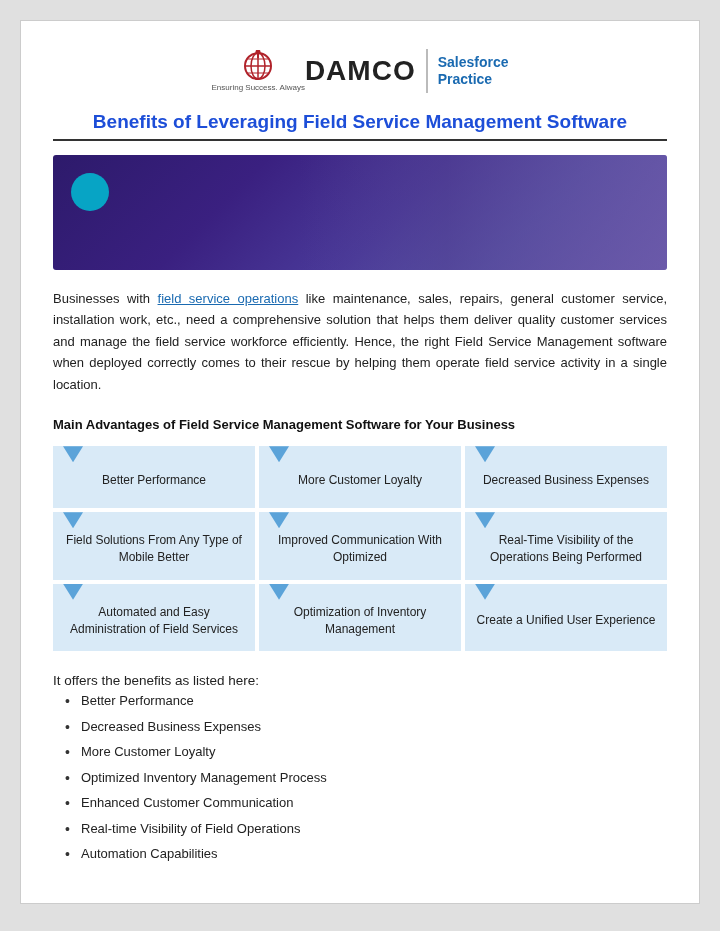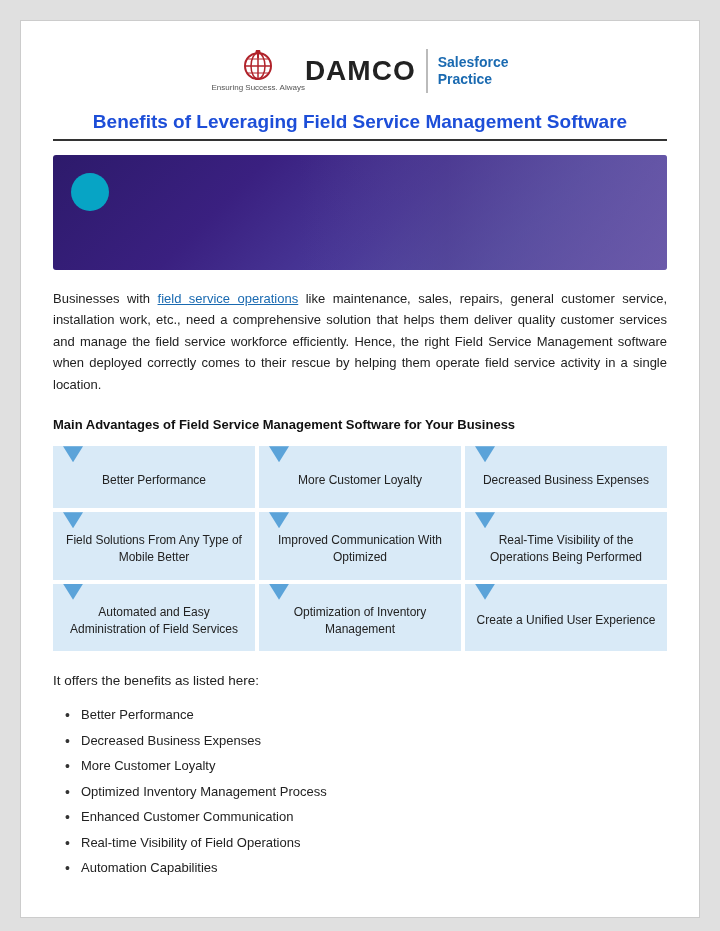--- a/index.html
+++ b/index.html
@@ -184,21 +184,20 @@
       color: #222;
       line-height: 1.4;
       text-align: center;
       margin-top: 6px;
     }
 
     
     .offers-intro {
       font-size: 13.5px;
       color: #222;
-      margin-bottom: 14px;
     }
 
     .benefits-list {
       list-style: none;
       padding-left: 10px;
     }
 
     .benefits-list li {
       font-size: 13px;
       color: #222;

